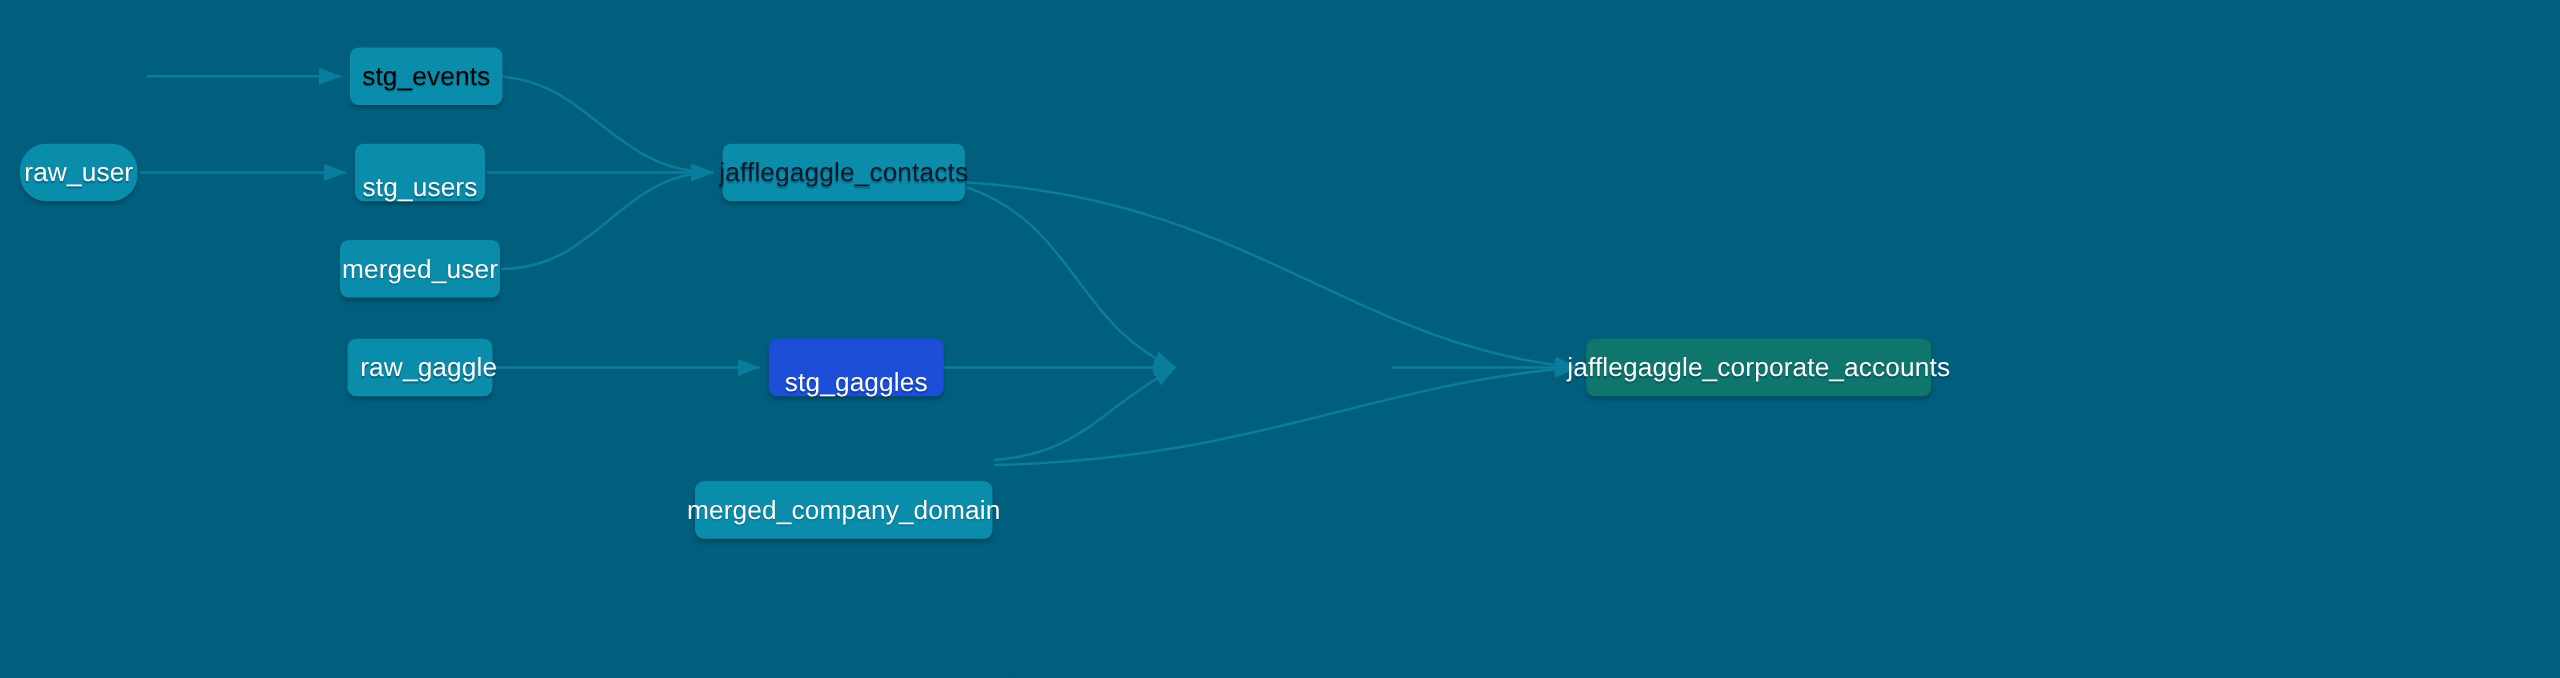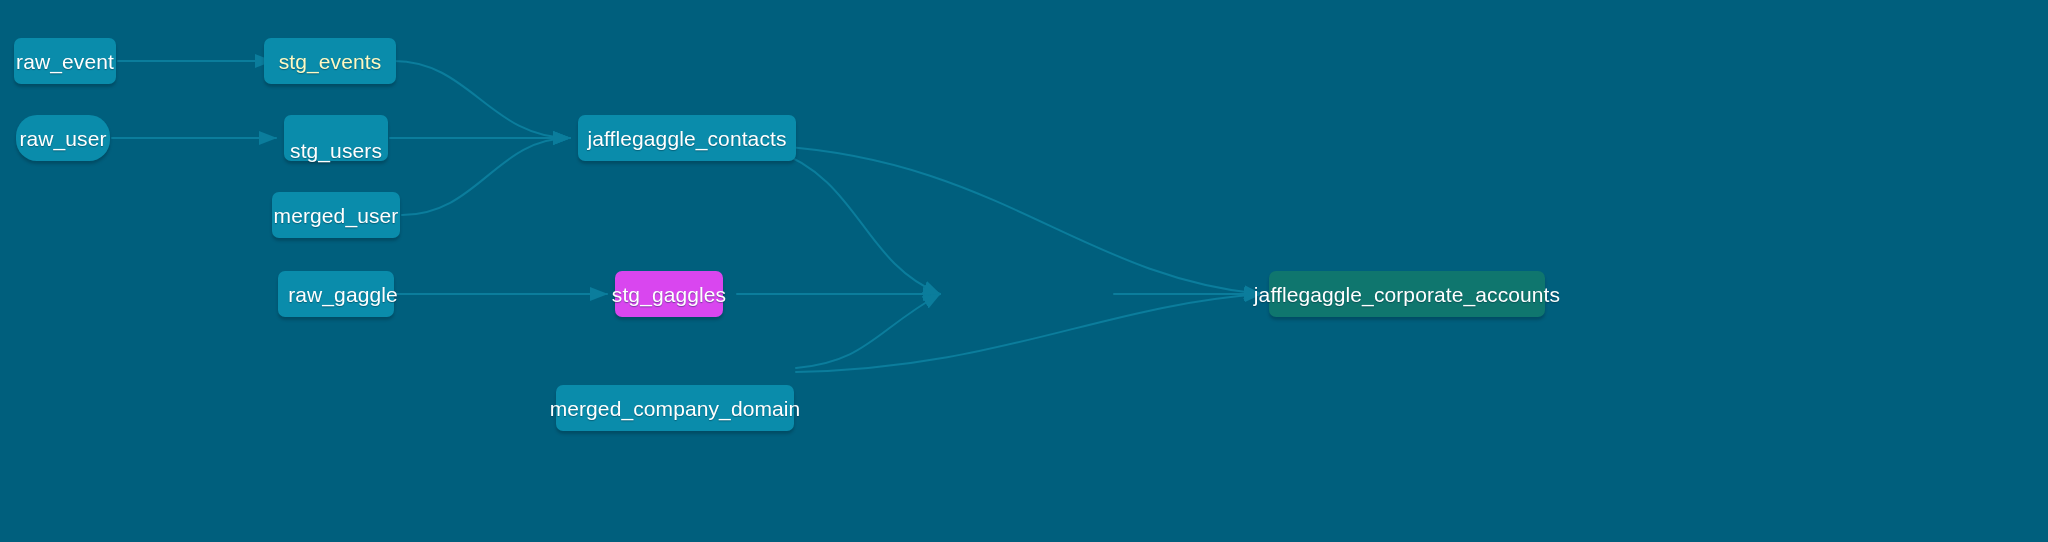--- a/index.html
+++ b/index.html
@@ -77,42 +77,39 @@
         <path d="M 737 294 L 940 294" fill="none" stroke="#0b7d9c" stroke-width="2" stroke-linecap="round" marker-end="url(#arrowhead)"></path>
         <path d="M 774 150 C 860 180, 862 262, 940 294" fill="none" stroke="#0b7d9c" stroke-width="2" stroke-linecap="round" marker-end="url(#arrowhead)"></path>
         <path d="M 796 368 C 866 362, 876 330, 940 294" fill="none" stroke="#0b7d9c" stroke-width="2" stroke-linecap="round" marker-end="url(#arrowhead)"></path>
         <path d="M 774 146 C 1000 160, 1080 276, 1261 294" fill="none" stroke="#0b7d9c" stroke-width="2" stroke-linecap="round" marker-end="url(#arrowhead)"></path>
         <path d="M 1114 294 L 1261 294" fill="none" stroke="#0b7d9c" stroke-width="2" stroke-linecap="round" marker-end="url(#arrowhead)"></path>
         <path d="M 796 372 C 1000 368, 1100 306, 1261 294" fill="none" stroke="#0b7d9c" stroke-width="2" stroke-linecap="round" marker-end="url(#arrowhead)"></path>
       </g>
   </svg>
 
   <div id="node-layer">
-      <div class="dag-node" style="left: 14px; top: 38px; width: 102px; background: rgb(10, 140, 171); color: rgb(255, 255, 255);">
-        <span class="dag-node-label">raw_event</span>
-      </div>
       <div class="dag-node" style="left: 16px; top: 115px; width: 94px; background: rgb(10, 140, 171); color: rgb(255, 255, 255); border-radius: 21px;">
         <span class="dag-node-label">raw_user</span>
       </div>
-      <div class="dag-node" style="left: 264px; top: 38px; width: 132px; background: rgb(10, 140, 171); color: #fef9c3;">
+      <div class="dag-node" style="left: 280px; top: 38px; width: 122px; background: rgb(10, 140, 171); color: #000000;">
         <span class="dag-node-label">stg_events</span>
       </div>
       <div class="dag-node" style="left: 284px; top: 115px; width: 104px; background: rgb(10, 140, 171); color: rgb(255, 255, 255); align-items: flex-end;">
         <span class="dag-node-label">stg_users</span>
       </div>
       <div class="dag-node" style="left: 272px; top: 192px; width: 128px; background: rgb(10, 140, 171); color: rgb(255, 255, 255);">
         <span class="dag-node-label">merged_user</span>
       </div>
       <div class="dag-node" style="left: 278px; top: 271px; width: 116px; background: rgb(10, 140, 171); color: rgb(255, 255, 255); padding-left: 28px;">
         <span class="dag-node-label">raw_gaggle</span>
       </div>
-      <div class="dag-node" style="left: 578px; top: 115px; width: 218px; background: rgb(10, 140, 171); color: #ffffff;">
+      <div class="dag-node" style="left: 578px; top: 115px; width: 194px; background: rgb(10, 140, 171); color: #0f172a;">
         <span class="dag-node-label">jafflegaggle_contacts</span>
       </div>
-      <div class="dag-node" style="left: 615px; top: 271px; width: 108px; background: #d946ef; color: rgb(255, 255, 255);">
+      <div class="dag-node" style="left: 615px; top: 271px; width: 140px; background: #1d4ed8; color: rgb(255, 255, 255); align-items: flex-end;">
         <span class="dag-node-label">stg_gaggles</span>
       </div>
       <div class="dag-node" style="left: 556px; top: 348px; width: 238px; background: rgb(10, 140, 171); color: rgb(255, 255, 255); margin-top: 37px;">
         <span class="dag-node-label">merged_company_domain</span>
       </div>
       <div class="dag-node" style="left: 1269px; top: 271px; width: 276px; background: #0f766e; color: rgb(255, 255, 255); justify-content: center;">
         <span class="dag-node-label">jafflegaggle_corporate_accounts</span>
       </div>
     </div>
 

